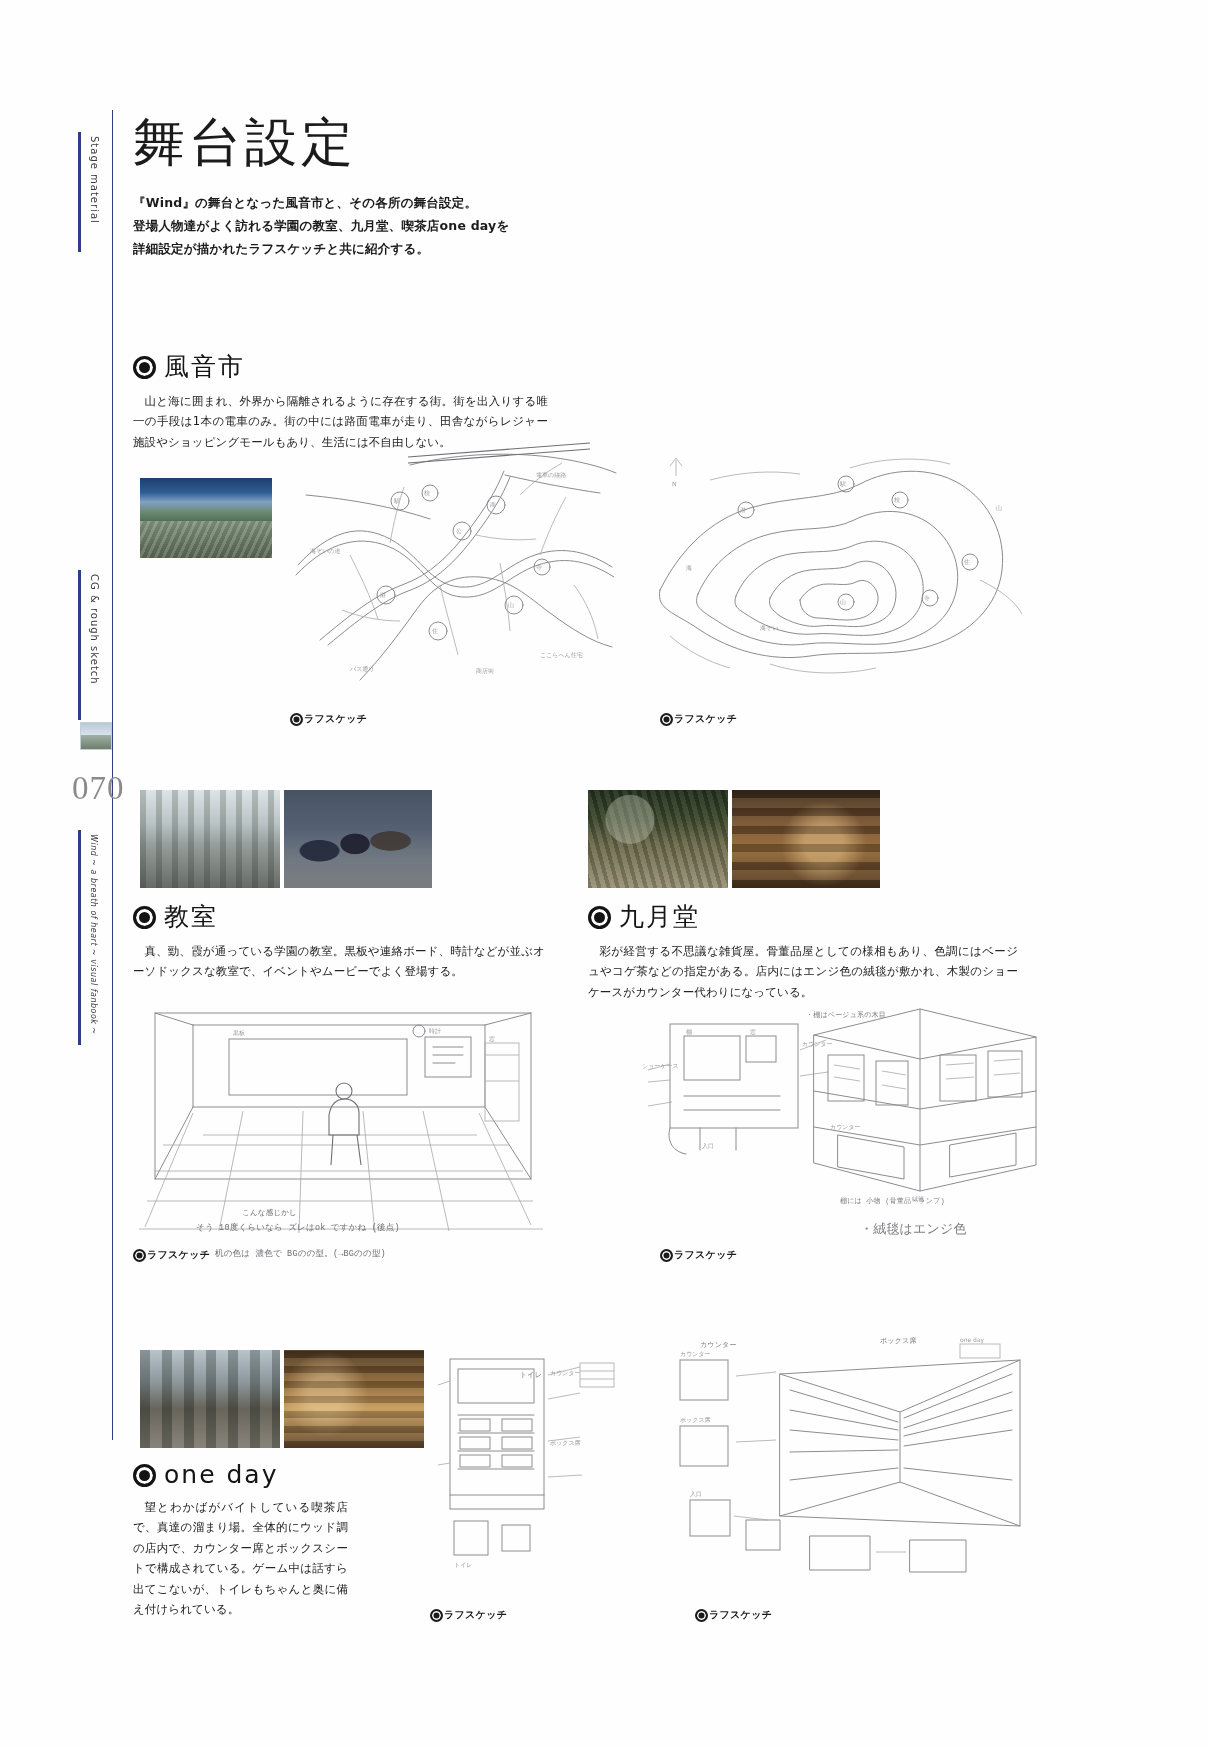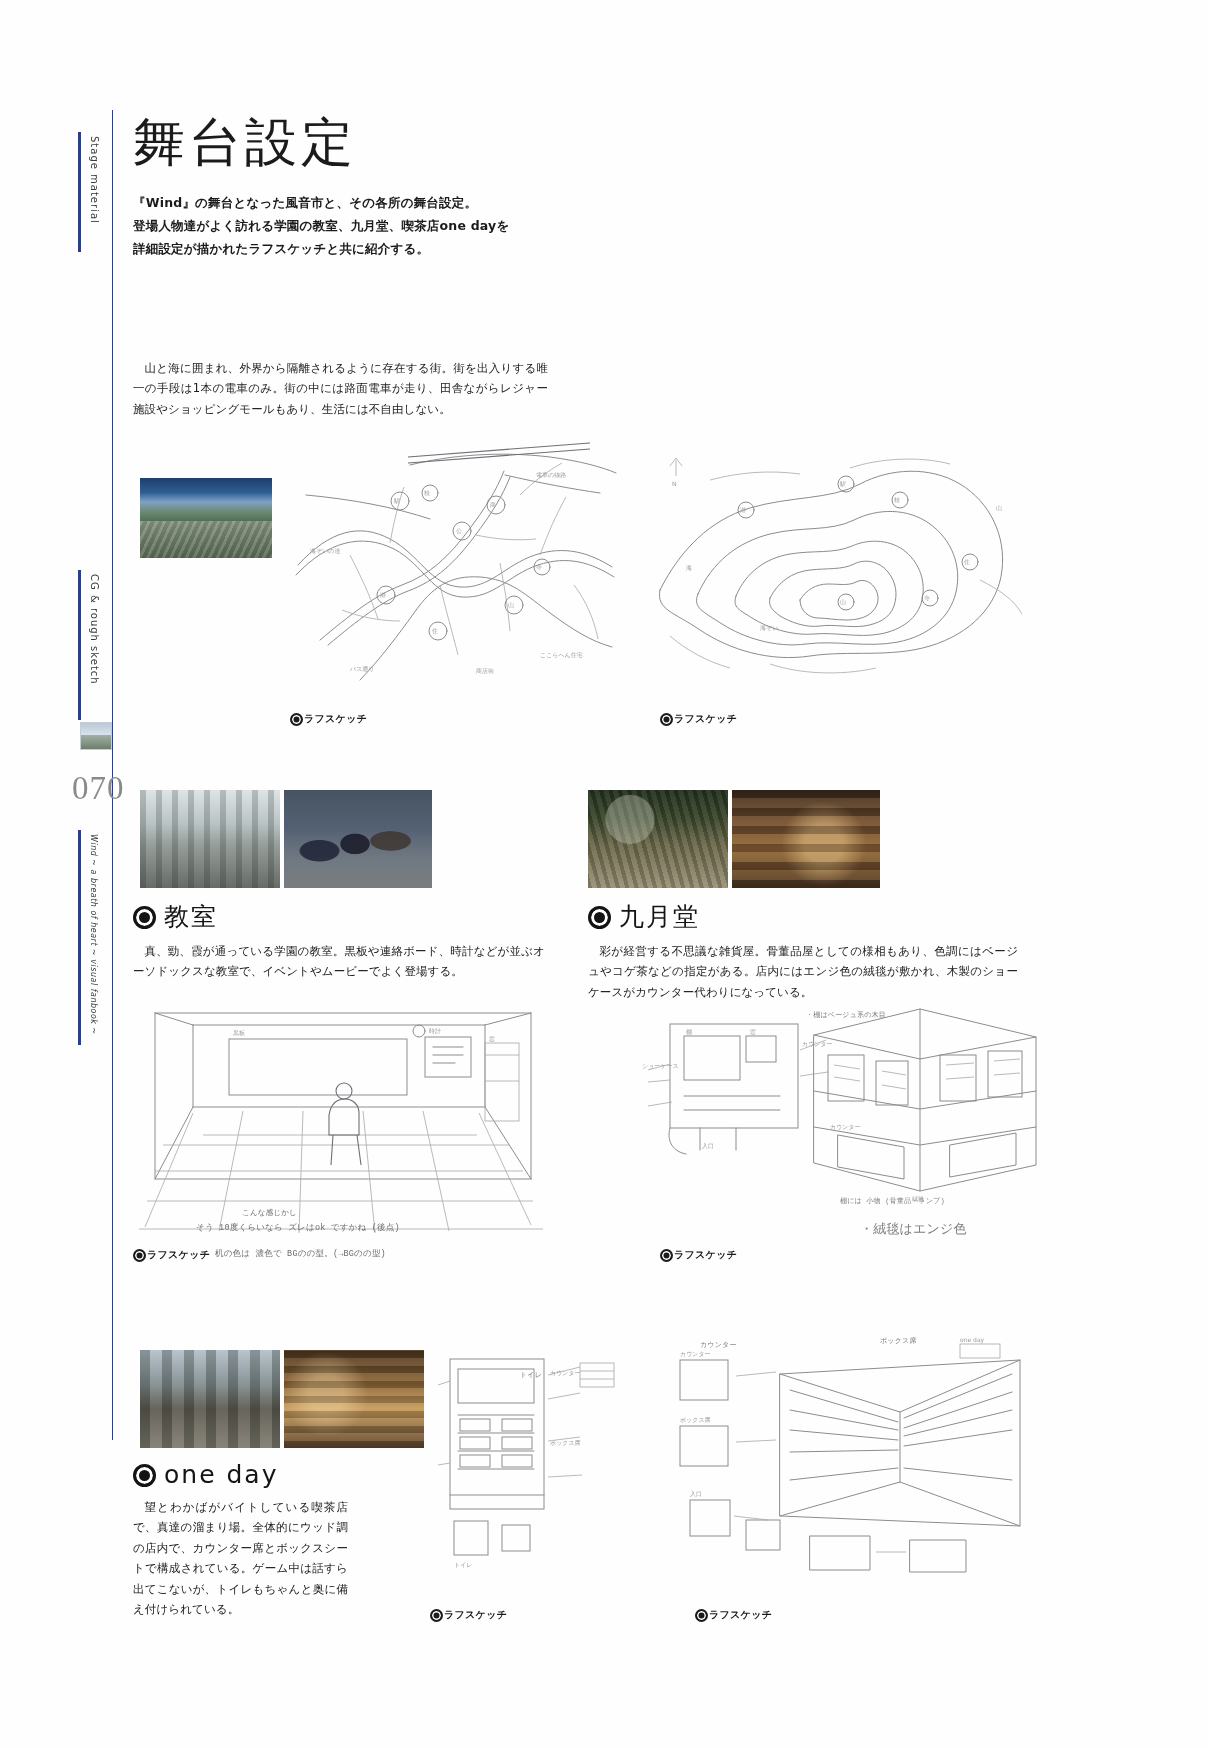--- a/index.html
+++ b/index.html
@@ -256,20 +256,24 @@
   <div class="header">
     <h1 class="title">舞台設定</h1>
     <div class="subtitle">
       <div>『Wind』の舞台となった風音市と、その各所の舞台設定。</div>
       <div>登場人物達がよく訪れる学園の教室、九月堂、喫茶店one dayを</div>
       <div>詳細設定が描かれたラフスケッチと共に紹介する。</div>
     </div>
   </div>
 
   <div style="position:absolute;left:133px;top:350px;width:420px;">
+    <div class="sec-head">
+      <span class="bullet"></span>
+      <span>風音市</span>
+    </div>
     <div class="body-txt indent" style="margin-top:8px;width:415px;">山と海に囲まれ、外界から隔離されるように存在する街。街を出入りする唯一の手段は1本の電車のみ。街の中には路面電車が走り、田舎ながらレジャー施設やショッピングモールもあり、生活には不自由しない。</div>
   </div>
 
   <div class="photo ph-sea" style="left:140px;top:478px;width:132px;height:80px;"></div>
 
   <div class="sketch" style="left:290px;top:435px;width:330px;height:260px;">
     <svg viewBox="0 0 330 260" preserveAspectRatio="none" aria-hidden="true">
       <g class="sk-stroke">
         <path d="M8 130 C40 95 70 88 100 104 C130 120 140 150 170 152 C200 154 215 130 245 120 C275 110 300 118 322 132"></path>
         <path d="M6 140 C38 106 72 98 104 114 C134 130 142 160 172 162 C204 164 218 140 248 130 C278 120 302 128 324 142"></path>

